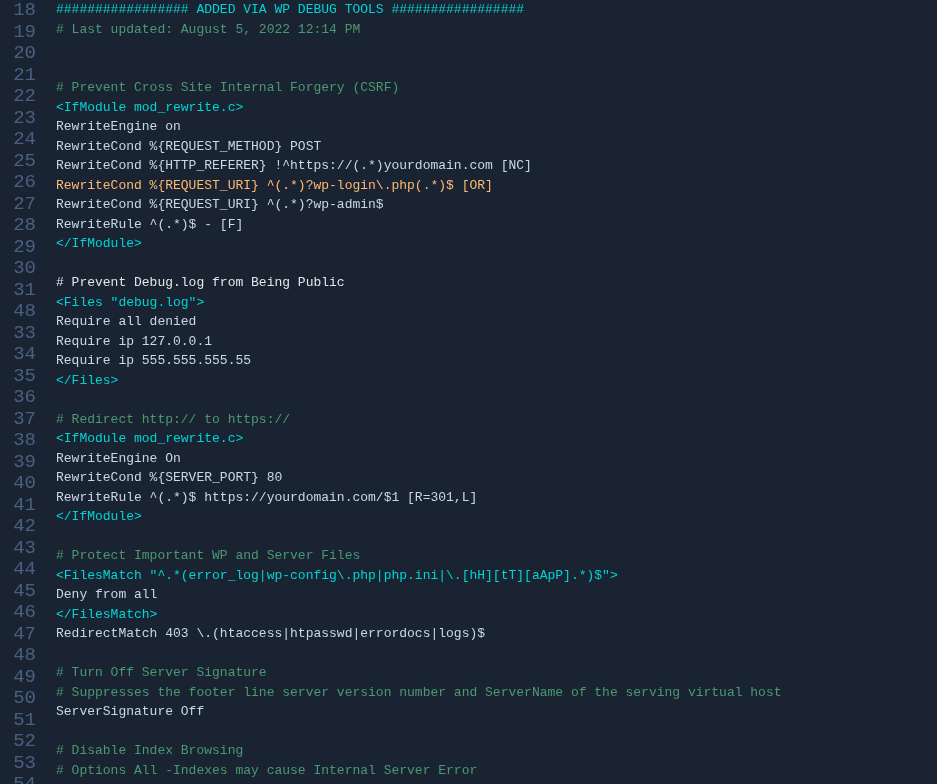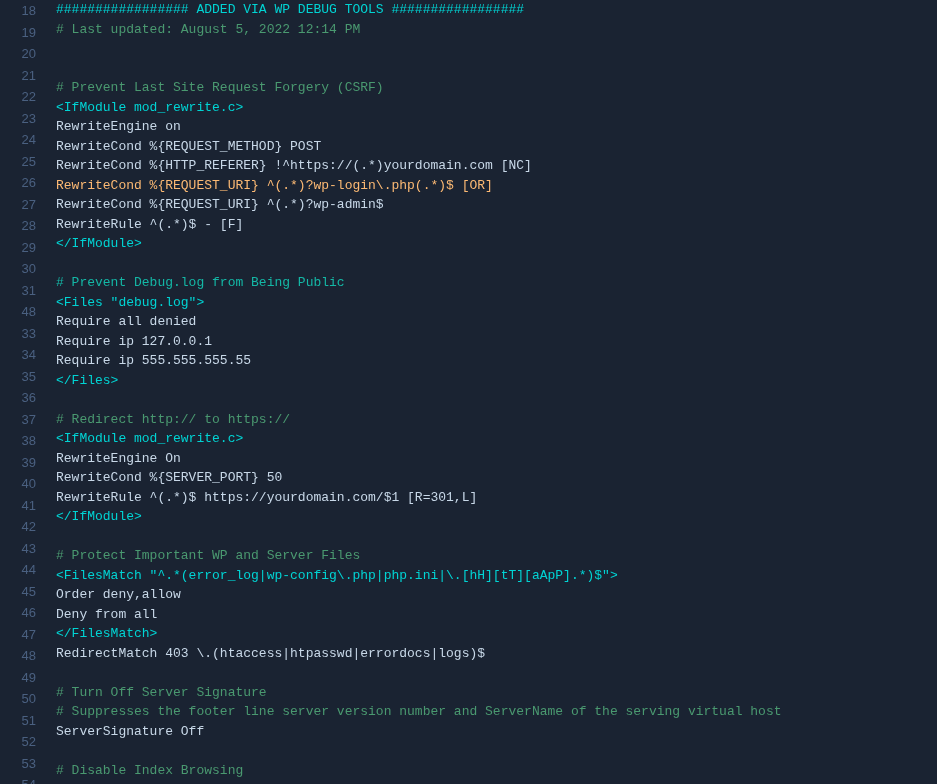--- a/index.html
+++ b/index.html
@@ -31,22 +31,22 @@
       padding: 0;
       min-width: 48px;
       user-select: none;
     }
 
     .line-number {
       color: #4a6080;
       text-align: right;
       padding: 1px 12px 1px 0;
       line-height: 19.5px;
-      font-size: 13px;
-      font-family: Liberation Sans, sans-serif;
+      font-size: 19px;
+      font-family: Liberation Mono, monospace;
     }
 
     .code-content {
       display: flex;
       flex-direction: column;
       padding-left: 8px;
       flex: 1;
       overflow: hidden;
     }
 
@@ -99,47 +99,46 @@
       <div class="line-number">51</div>
       <div class="line-number">52</div>
       <div class="line-number">53</div>
       <div class="line-number">54</div>
     </div>
   <div class="code-content" id="code-content">
       <div class="code-line"><span style="color: rgb(0, 212, 212);">################# ADDED VIA WP DEBUG TOOLS #################</span></div>
       <div class="code-line"><span style="color: rgb(74, 153, 112);"># Last updated: August 5, 2022 12:14 PM</span></div>
       <div class="code-line">&nbsp;</div>
       <div class="code-line">&nbsp;</div>
-      <div class="code-line"><span style="color: rgb(74, 153, 112);"># Prevent Last Site Request Forgery (CSRF)</span></div>
+      <div class="code-line"><span style="color: rgb(74, 153, 112);"># Prevent Cross Site Internal Forgery (CSRF)</span></div>
       <div class="code-line"><span style="color: rgb(0, 212, 212);">&lt;IfModule mod_rewrite.c&gt;</span></div>
       <div class="code-line"><span style="color: rgb(200, 216, 232);">RewriteEngine on</span></div>
       <div class="code-line"><span style="color: rgb(200, 216, 232);">RewriteCond %{REQUEST_METHOD} POST</span></div>
       <div class="code-line"><span style="color: rgb(200, 216, 232);">RewriteCond %{HTTP_REFERER} !^https://(.*)yourdomain.com [NC]</span></div>
       <div class="code-line"><span style="color: #fdba74;">RewriteCond %{REQUEST_URI} ^(.*)?wp-login\.php(.*)$ [OR]</span></div>
       <div class="code-line"><span style="color: rgb(200, 216, 232);">RewriteCond %{REQUEST_URI} ^(.*)?wp-admin$</span></div>
       <div class="code-line"><span style="color: rgb(200, 216, 232);">RewriteRule ^(.*)$ - [F]</span></div>
       <div class="code-line"><span style="color: rgb(0, 212, 212);">&lt;/IfModule&gt;</span></div>
       <div class="code-line">&nbsp;</div>
-      <div class="code-line"><span style="color: #14b8a6; text-align: right;"># Prevent Debug.log from Being Public</span></div>
+      <div class="code-line"><span style="color: #e5e5e5; text-align: right;"># Prevent Debug.log from Being Public</span></div>
       <div class="code-line"><span style="color: rgb(0, 212, 212);">&lt;Files "debug.log"&gt;</span></div>
       <div class="code-line"><span style="color: rgb(200, 216, 232);">Require all denied</span></div>
       <div class="code-line"><span style="color: rgb(200, 216, 232);">Require ip 127.0.0.1</span></div>
       <div class="code-line"><span style="color: rgb(200, 216, 232);">Require ip 555.555.555.55</span></div>
       <div class="code-line"><span style="color: rgb(0, 212, 212);">&lt;/Files&gt;</span></div>
       <div class="code-line">&nbsp;</div>
       <div class="code-line"><span style="color: rgb(74, 153, 112);"># Redirect http:// to https://</span></div>
       <div class="code-line"><span style="color: rgb(0, 212, 212);">&lt;IfModule mod_rewrite.c&gt;</span></div>
       <div class="code-line"><span style="color: rgb(200, 216, 232);">RewriteEngine On</span></div>
-      <div class="code-line"><span style="color: rgb(200, 216, 232);">RewriteCond %{SERVER_PORT} 50</span></div>
+      <div class="code-line"><span style="color: rgb(200, 216, 232);">RewriteCond %{SERVER_PORT} 80</span></div>
       <div class="code-line"><span style="color: rgb(200, 216, 232);">RewriteRule ^(.*)$ https://yourdomain.com/$1 [R=301,L]</span></div>
       <div class="code-line"><span style="color: rgb(0, 212, 212);">&lt;/IfModule&gt;</span></div>
       <div class="code-line">&nbsp;</div>
       <div class="code-line"><span style="color: rgb(74, 153, 112); text-align: center;"># Protect Important WP and Server Files</span></div>
       <div class="code-line"><span style="color: rgb(0, 212, 212);">&lt;FilesMatch "^.*(error_log|wp-config\.php|php.ini|\.[hH][tT][aApP].*)$"&gt;</span></div>
-      <div class="code-line"><span style="color: rgb(200, 216, 232);">Order deny,allow</span></div>
       <div class="code-line"><span style="color: rgb(200, 216, 232);">Deny from all</span></div>
       <div class="code-line"><span style="color: rgb(0, 212, 212);">&lt;/FilesMatch&gt;</span></div>
       <div class="code-line"><span style="color: rgb(200, 216, 232);">RedirectMatch 403 \.(htaccess|htpasswd|errordocs|logs)$</span></div>
       <div class="code-line">&nbsp;</div>
       <div class="code-line"><span style="color: rgb(74, 153, 112);"># Turn Off Server Signature</span></div>
       <div class="code-line"><span style="color: rgb(74, 153, 112); margin-top: 13px;"># Suppresses the footer line server version number and ServerName of the serving virtual host</span></div>
       <div class="code-line"><span style="color: rgb(200, 216, 232);">ServerSignature Off</span></div>
       <div class="code-line">&nbsp;</div>
       <div class="code-line"><span style="color: rgb(74, 153, 112);"># Disable Index Browsing</span></div>
       <div class="code-line"><span style="color: rgb(74, 153, 112);"># Options All -Indexes may cause Internal Server Error</span></div>

